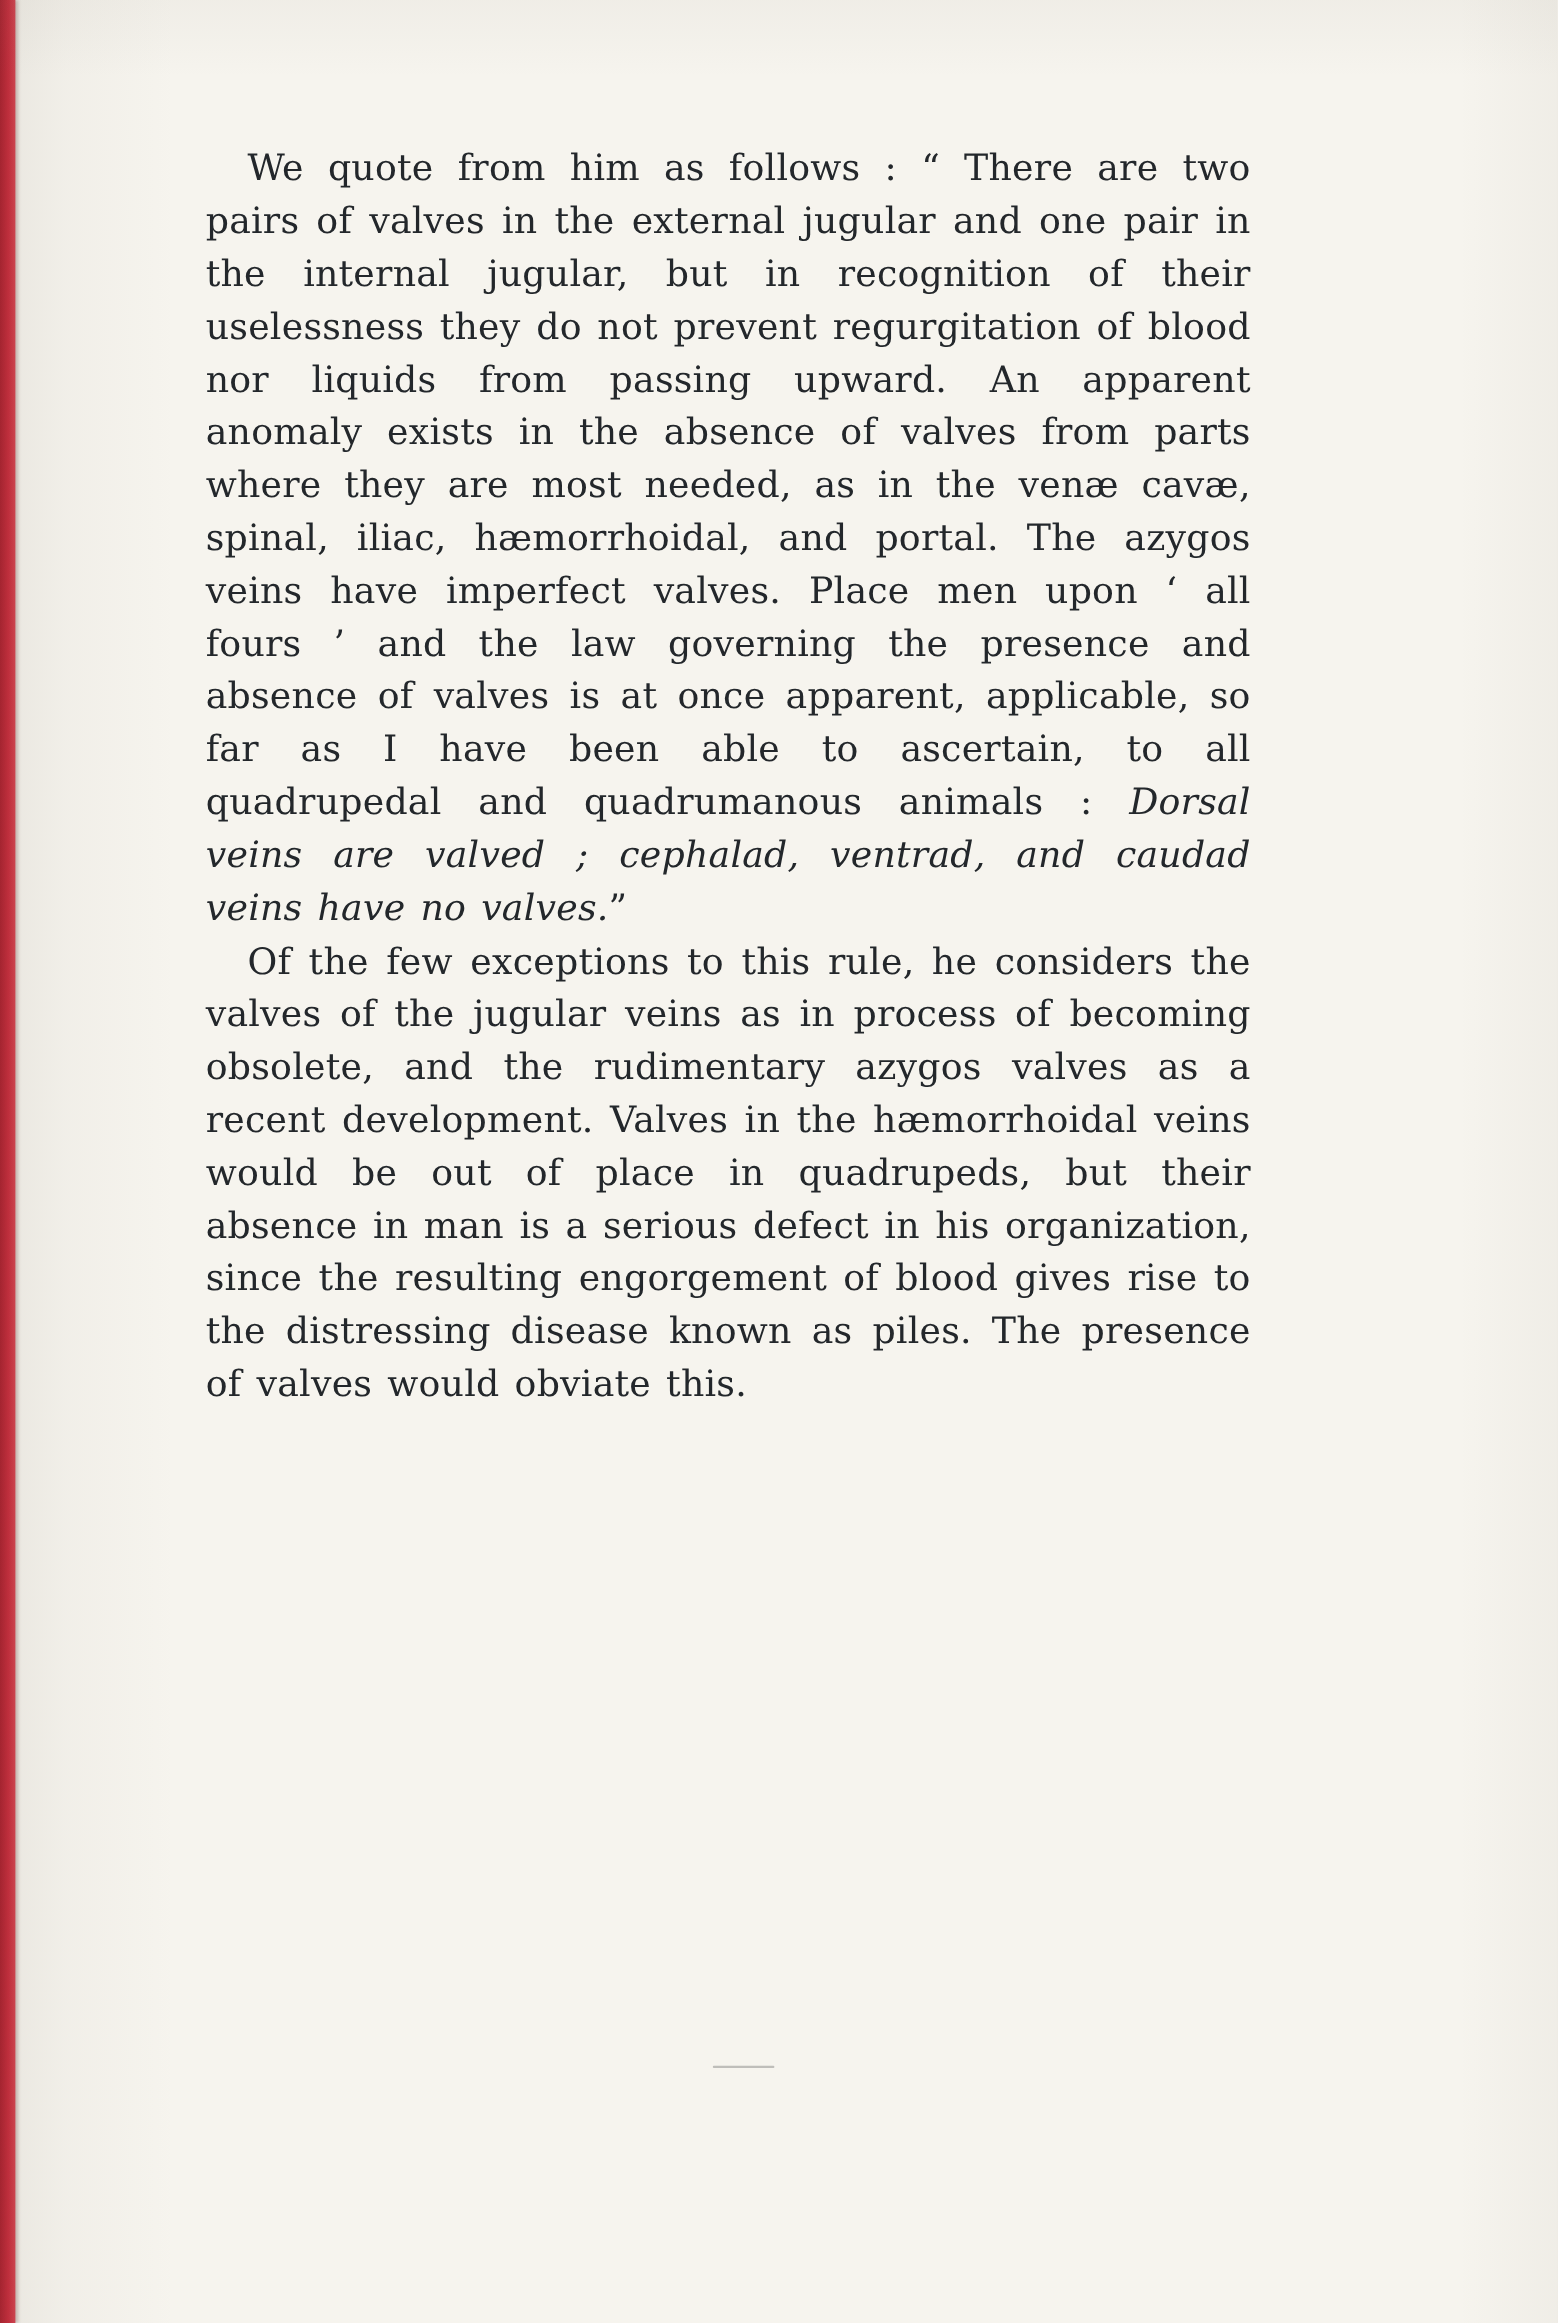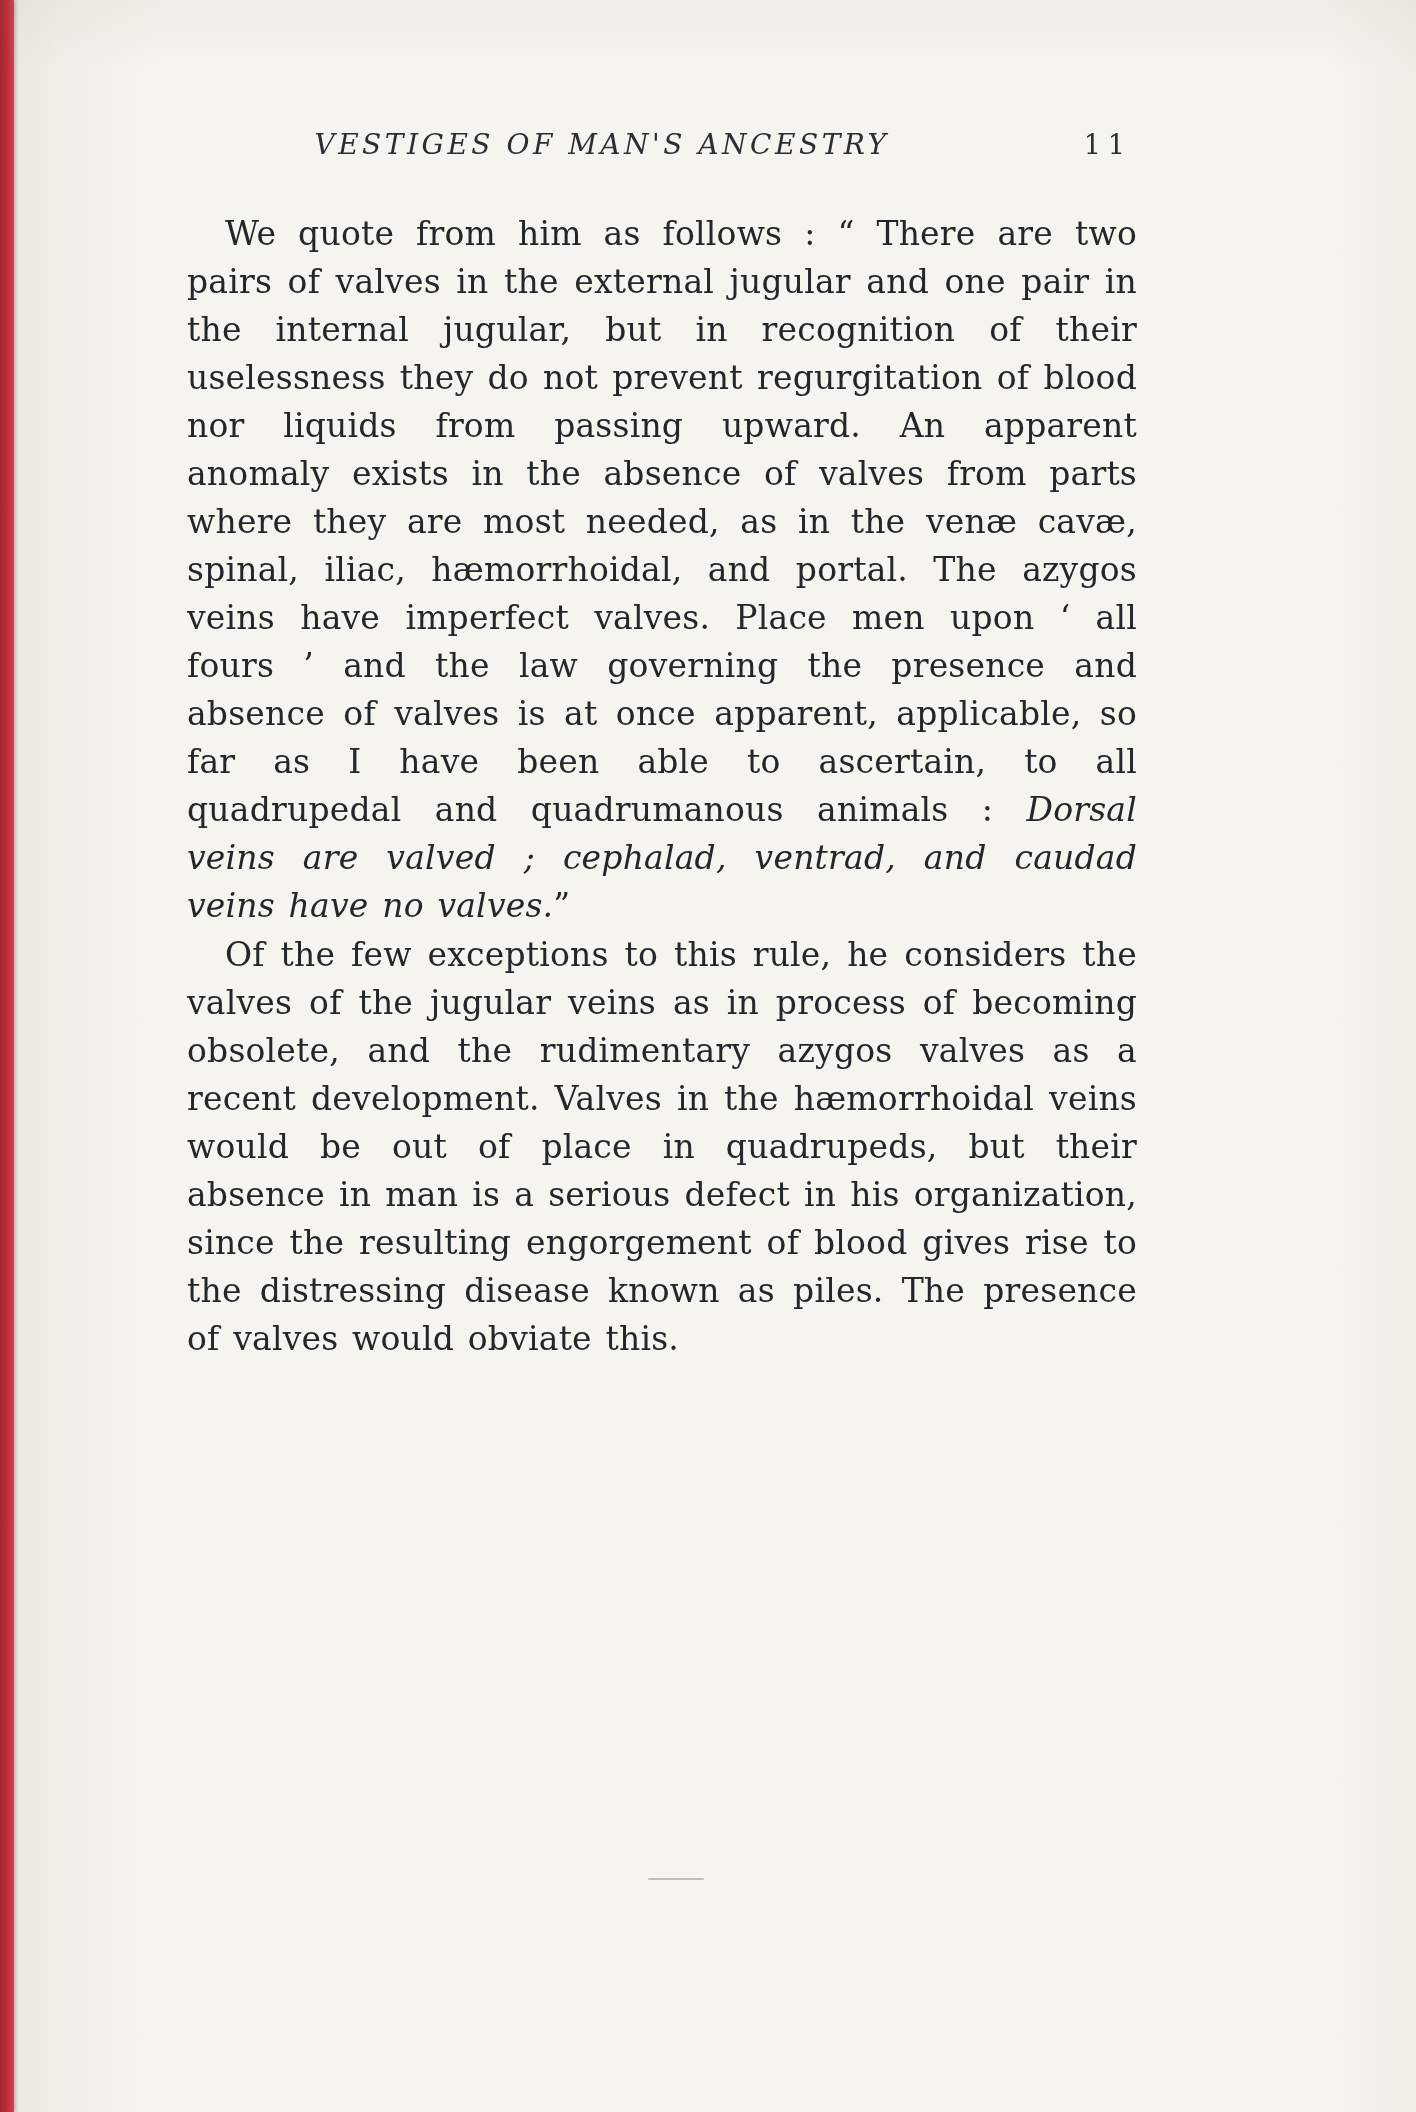--- a/index.html
+++ b/index.html
@@ -90,24 +90,20 @@
 </head>
 <body>
 
 <div class="scan-page">
 
   <div class="red-edge"></div>
   <div class="paper-vignette"></div>
 
   <div class="text-column">
 
-    <div class="running-header">
-      <div class="running-title">VESTIGES OF MAN'S ANCESTRY</div>
-      <div class="page-number">11</div>
-    </div>
 
     <div class="body-text">
       <p><span>We quote from him as follows : “ There are two pairs of valves in the external jugular and one pair in the internal jugular, but in recognition of their uselessness they do not prevent regurgitation of blood nor liquids from passing upward.  An apparent anomaly exists in the absence of valves from parts where they are most needed, as in the venæ cavæ, spinal, iliac, hæmorrhoidal, and portal. The azygos veins have imperfect valves.  Place men upon ‘ all fours ’ and the law governing the presence and absence of valves is at once apparent, applicable, so far as I have been able to ascertain, to all quadrupedal and quadrumanous animals : </span><span class="italic-run">Dorsal veins are valved ; cephalad, ventrad, and caudad veins have no valves.</span><span>”</span></p>
 
       <p>Of the few exceptions to this rule, he considers the valves of the jugular veins as in process of becoming obsolete, and the rudimentary azygos valves as a recent development.  Valves in the hæmorrhoidal veins would be out of place in quadrupeds, but their absence in man is a serious defect in his organization, since the resulting engorgement of blood gives rise to the distressing disease known as piles.  The presence of valves would obviate this.</p>
 
     </div>
 
   </div>
 

